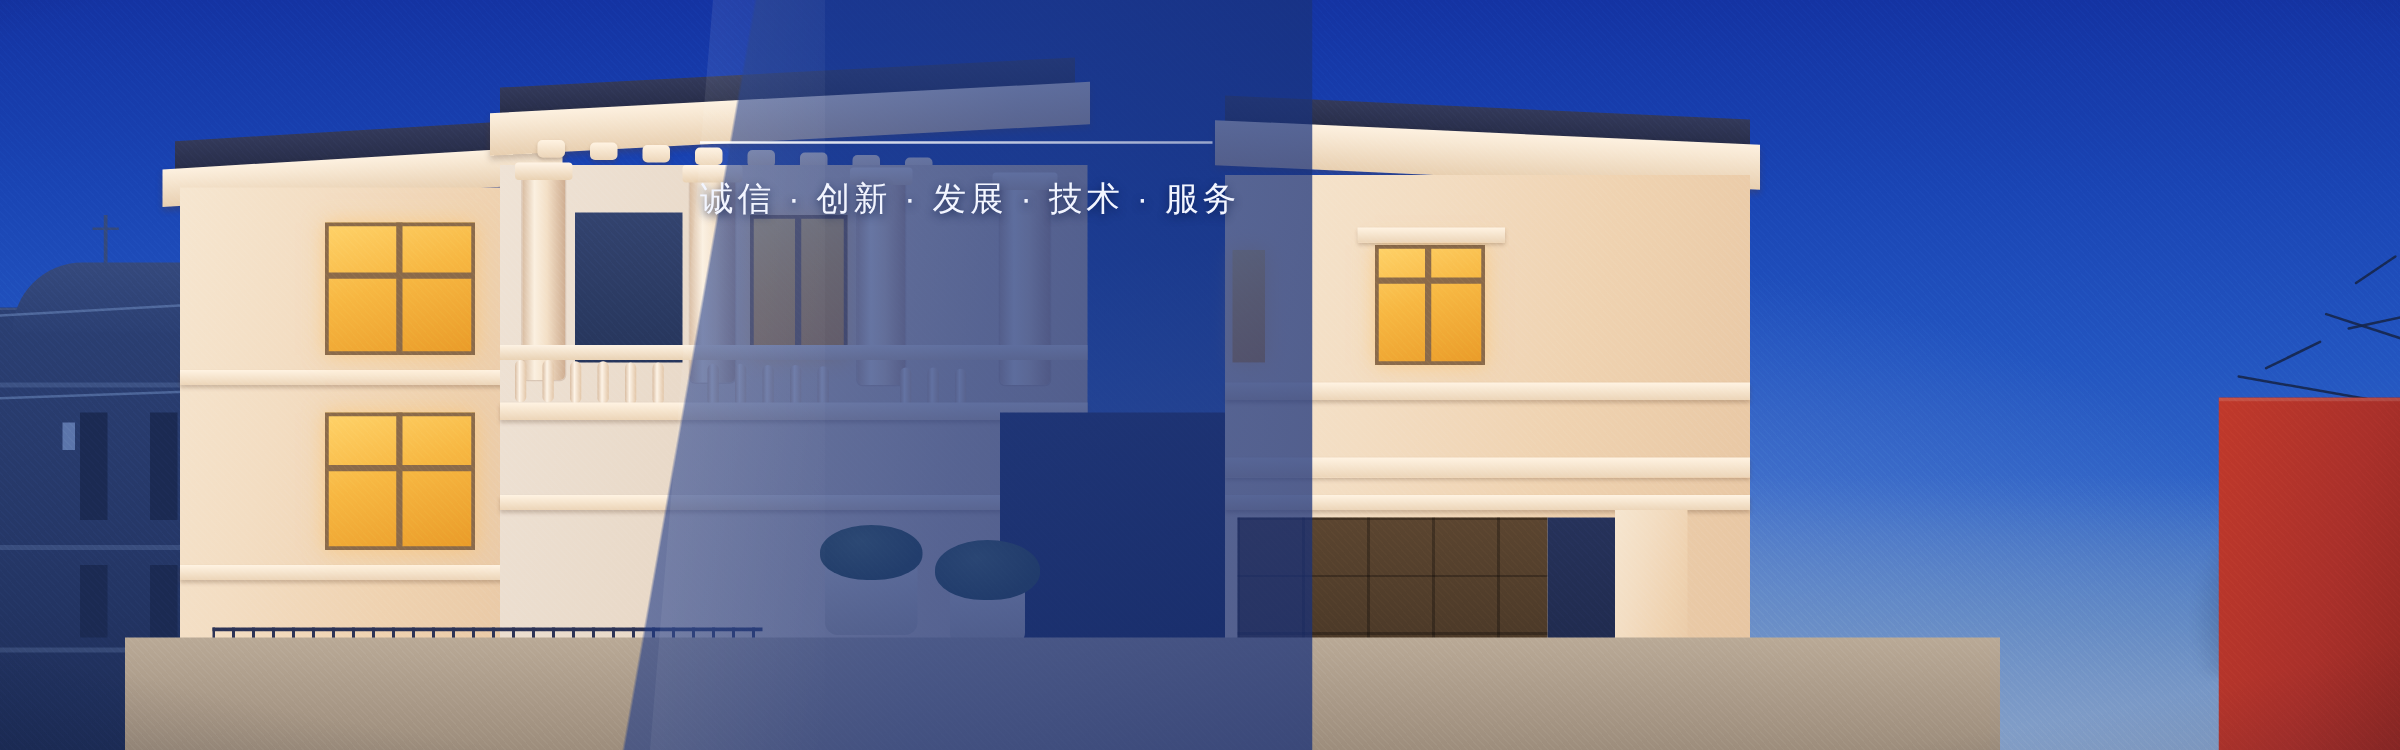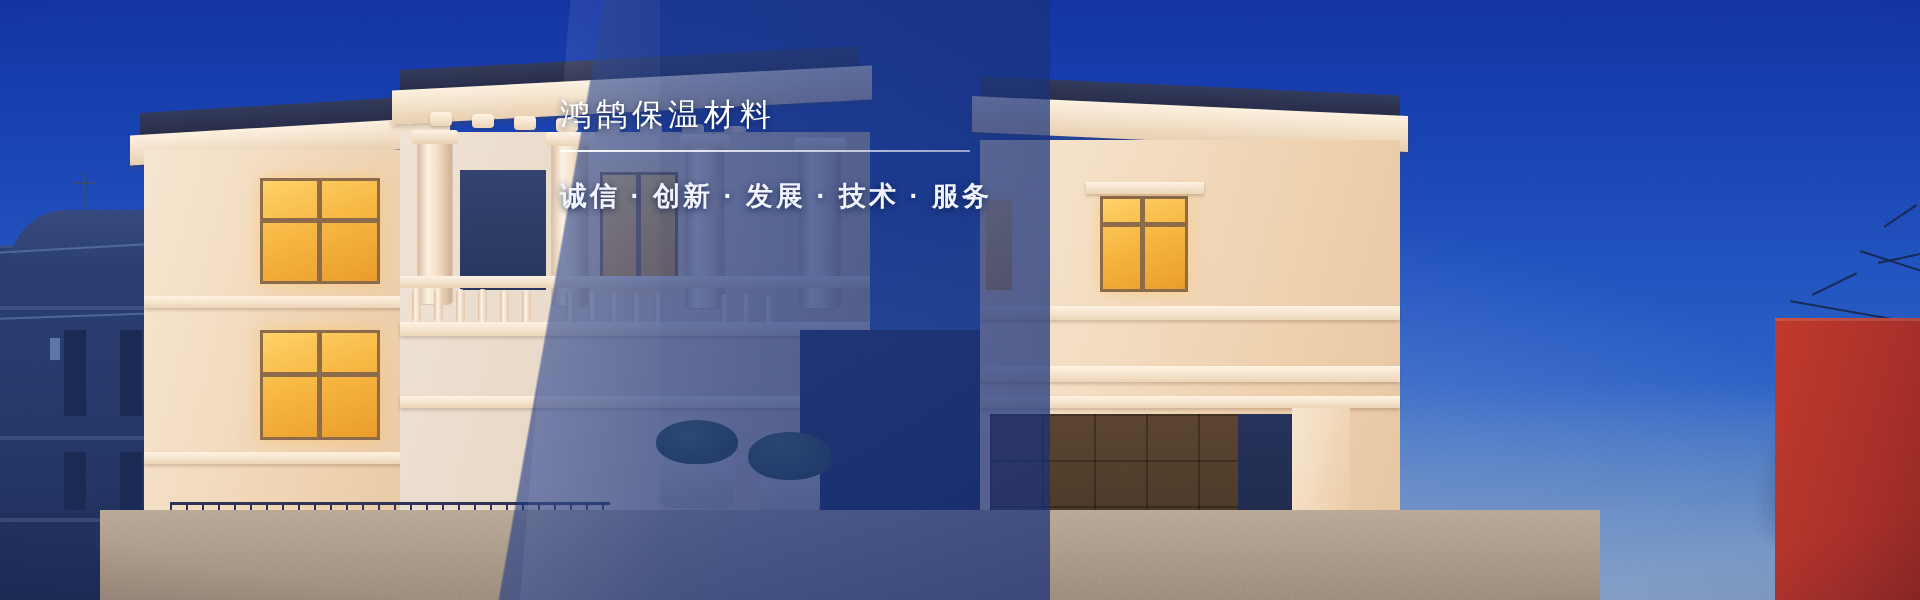--- a/index.html
+++ b/index.html
@@ -131,21 +131,21 @@
   .rule{
     margin:17px 0 14px 0;height:2px;width:410px;
     background:linear-gradient(to right, rgba(255,255,255,.95), rgba(255,255,255,.55));
   }
   .headline{
     font-size:57px;font-weight:700;color:#ffe800;line-height:1.13;letter-spacing:2px;
     text-shadow:2px 3px 0 rgba(30,45,110,.55), 0 0 18px rgba(255,220,60,.25);
     white-space:nowrap;
   }
   .tagline{
-    margin-top:26px;font-size:27px;color:#f2f5ff;letter-spacing:3px;font-weight:700;
+    margin-top:26px;font-size:27px;color:#f2f5ff;letter-spacing:3px;font-weight:400;
     text-shadow:0 2px 7px rgba(10,25,70,.8);
     white-space:nowrap;
   }
 </style>
 </head>
 <body>
 
 <div id="banner">
 
   <div class="layer sky"></div>
@@ -294,18 +294,17 @@
 
   <div class="red-wall" style="left:1775px;top:318px;width:160px;height:282px;"></div>
 
   <div class="hatch"></div>
   <div class="vignette"></div>
 
   <div class="panel"></div>
   <div class="panel-edge"></div>
 
   <div class="textblock">
-    <div class="brand">鸿鹄保温材料</div>
     <div class="rule"></div>
     <div class="tagline">诚信 · 创新 · 发展 · 技术 · 服务</div>
   </div>
 
 </div>
 
 </body></html>

